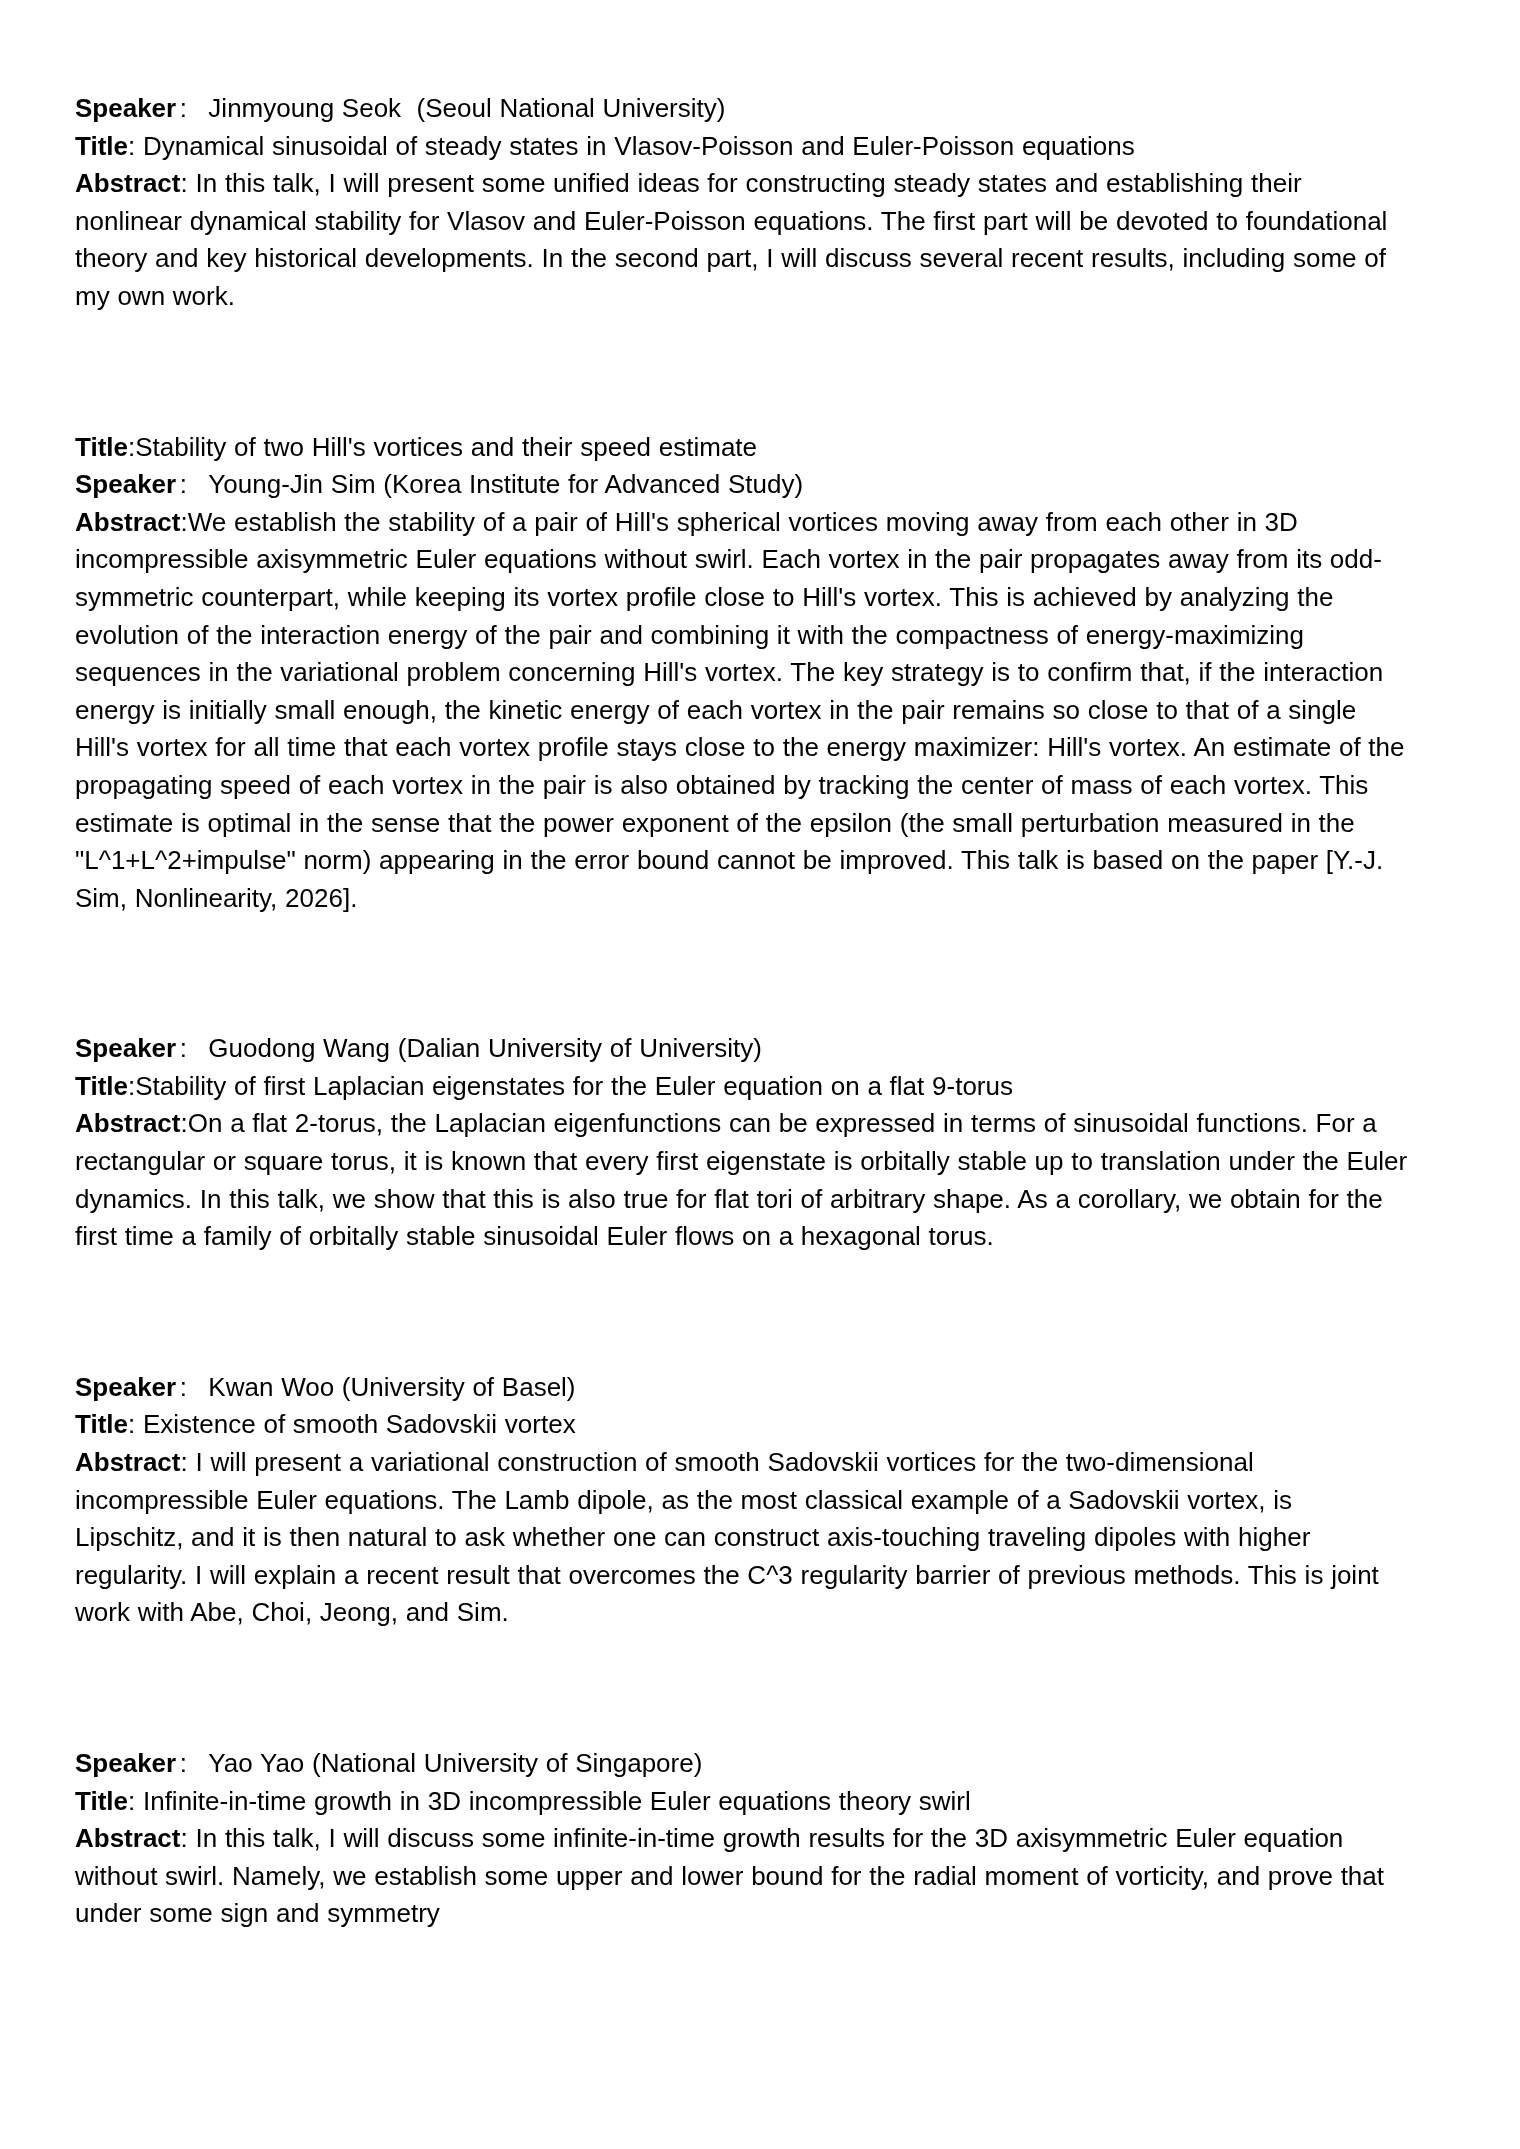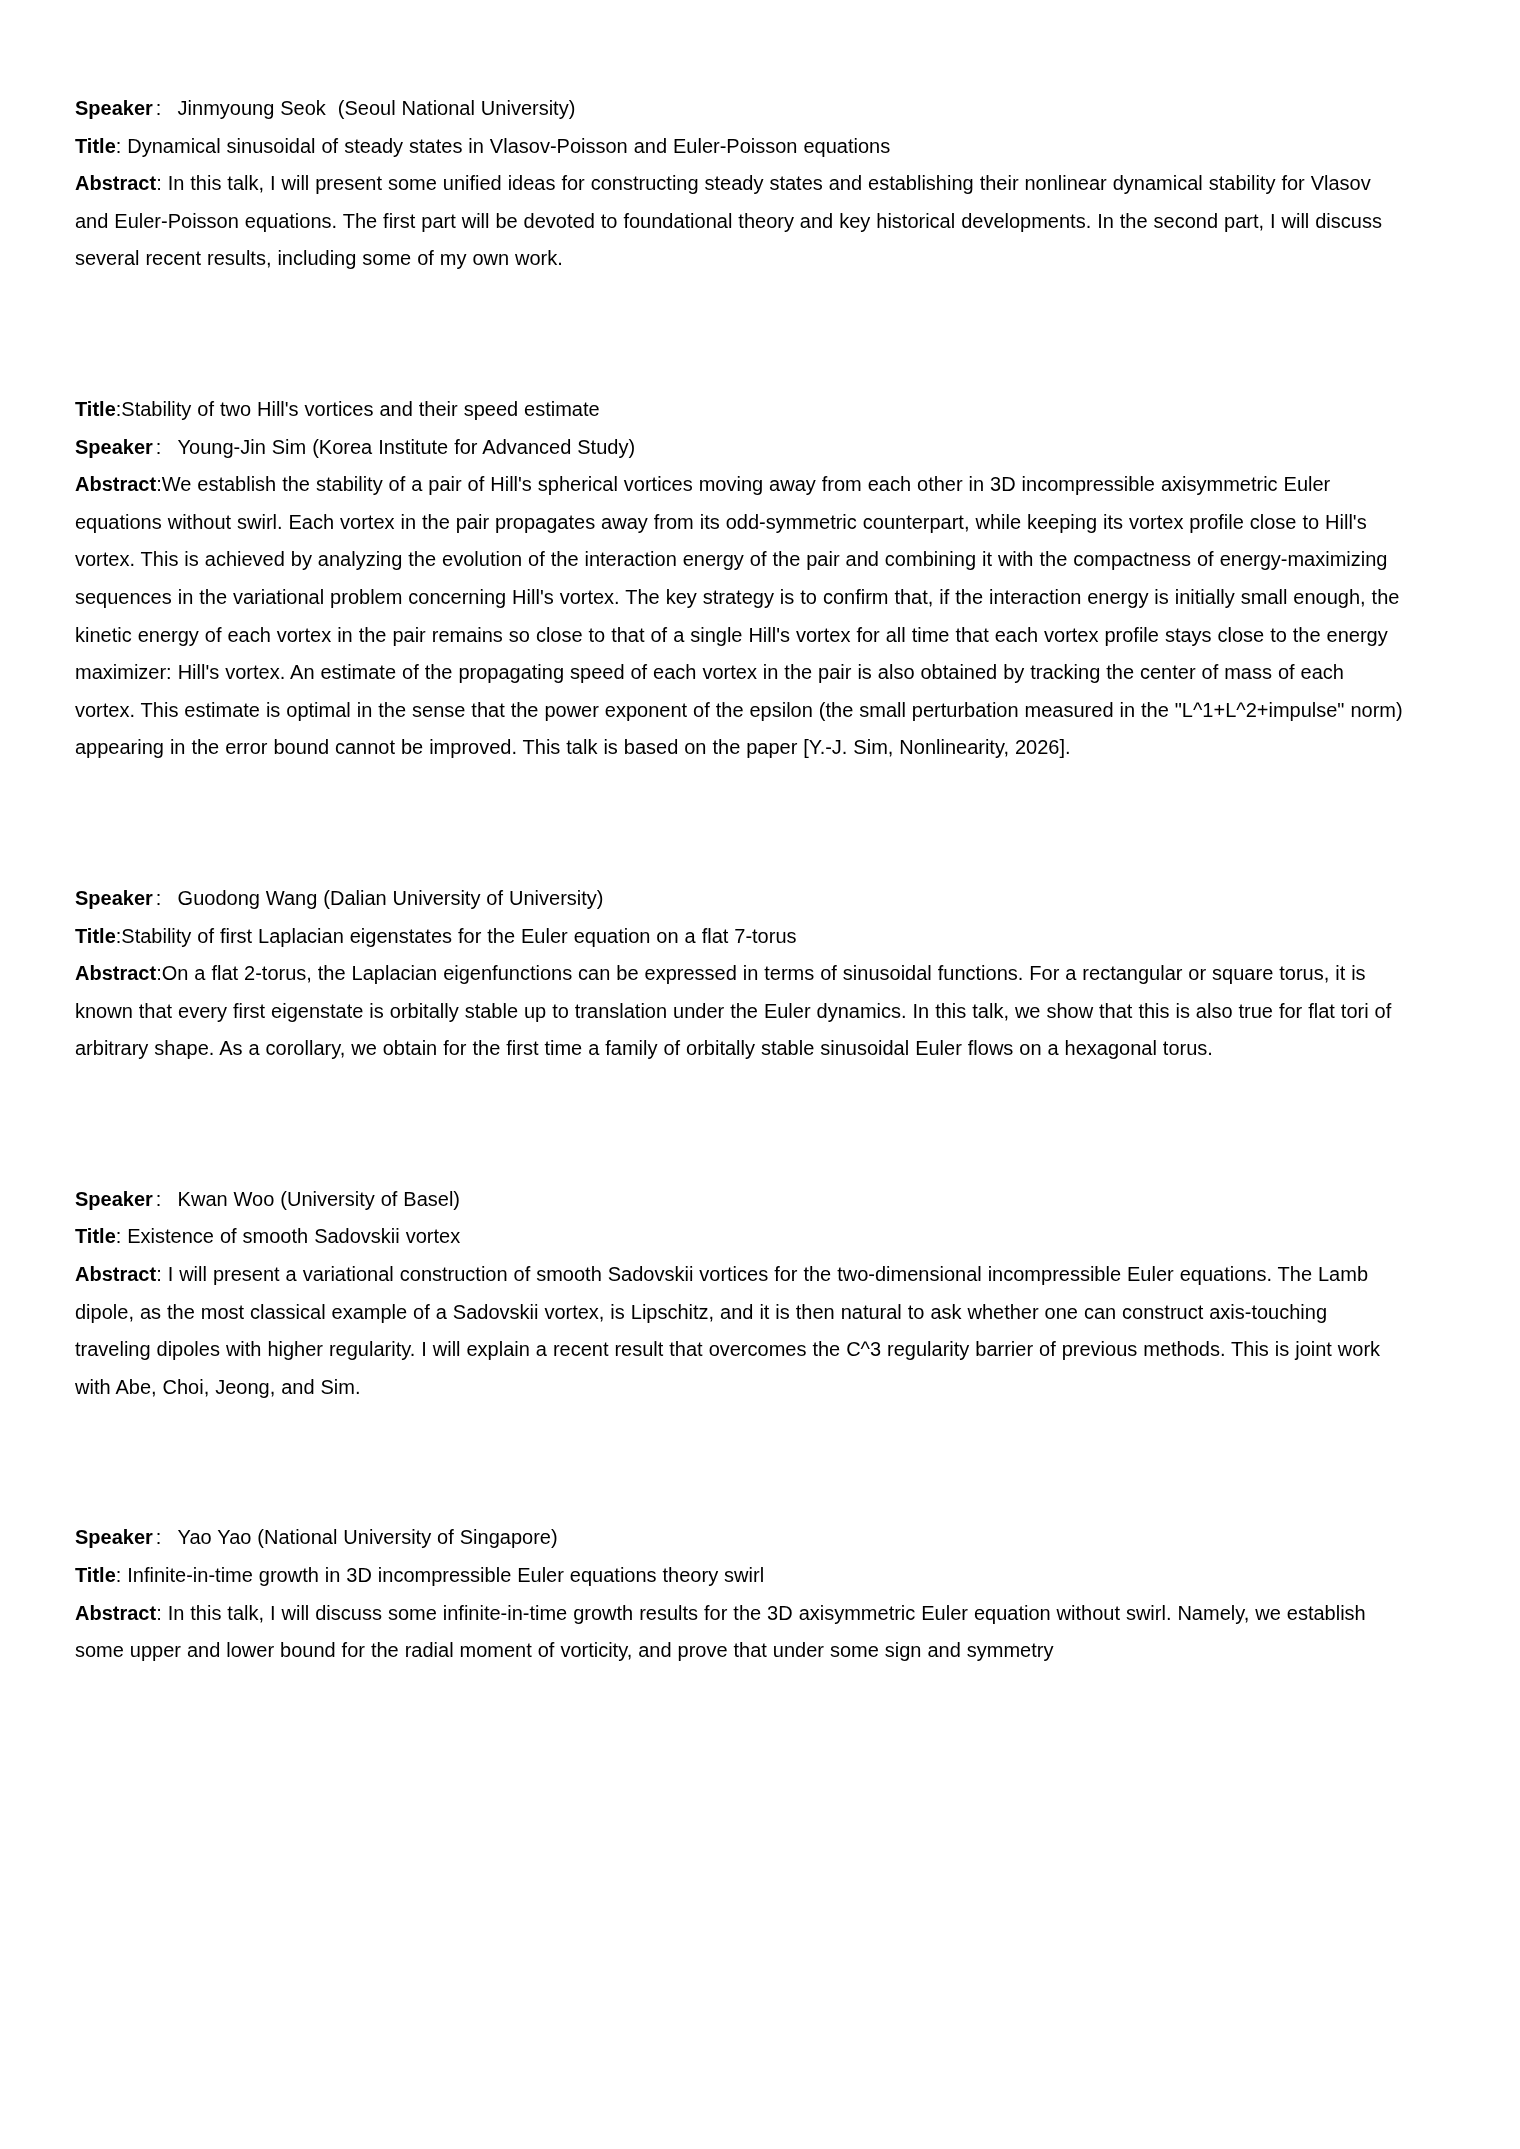--- a/index.html
+++ b/index.html
@@ -22,21 +22,21 @@
     overflow: hidden;
   }
   .talk {
     margin: 0 0 113px 0;
   }
   .talk:last-child {
     margin-bottom: 0;
   }
   .talk p {
     margin: 0;
-    font-size: 20px;
+    font-size: 26px;
     line-height: 37.6px;
     white-space: pre-wrap;
     word-spacing: 0.02em;
   }
   .lbl {
     font-weight: 700;
   }
   .sep-speaker {
     margin: 0 0.82em 0 0.14em;
   }
@@ -53,21 +53,21 @@
   </section>
 
   <section class="talk">
     <p><span class="lbl">Title</span><span>:</span><span>Stability of two Hill's vortices and their speed estimate</span></p>
     <p><span class="lbl">Speaker</span><span class="sep-speaker">:</span><span>Young-Jin Sim (Korea Institute for Advanced Study)</span></p>
     <p><span class="lbl">Abstract</span><span>:</span><span>We establish the stability of a pair of Hill's spherical vortices moving away from each other in 3D incompressible axisymmetric Euler equations without swirl. Each vortex in the pair propagates away from its odd-symmetric counterpart, while keeping its vortex profile close to Hill's vortex. This is achieved by analyzing the evolution of the interaction energy of the pair and combining it with the compactness of energy-maximizing sequences in the variational problem concerning Hill's vortex. The key strategy is to confirm that, if the interaction energy is initially small enough, the kinetic energy of each vortex in the pair remains so close to that of a single Hill's vortex for all time that each vortex profile stays close to the energy maximizer: Hill's vortex. An estimate of the propagating speed of each vortex in the pair is also obtained by tracking the center of mass of each vortex. This estimate is optimal in the sense that the power exponent of the epsilon (the small perturbation measured in the "L^1+L^2+impulse" norm) appearing in the error bound cannot be improved. This talk is based on the paper [Y.-J. Sim, Nonlinearity, 2026].</span></p>
   </section>
 
   <section class="talk">
     <p><span class="lbl">Speaker</span><span class="sep-speaker">:</span><span>Guodong Wang (Dalian University of University)</span></p>
-    <p><span class="lbl">Title</span><span>:</span><span>Stability of first Laplacian eigenstates for the Euler equation on a flat 7-torus</span></p>
+    <p><span class="lbl">Title</span><span>:</span><span>Stability of first Laplacian eigenstates for the Euler equation on a flat 9-torus</span></p>
     <p><span class="lbl">Abstract</span><span>:</span><span>On a flat 2-torus, the Laplacian eigenfunctions can be expressed in terms of sinusoidal functions. For a rectangular or square torus, it is known that every first eigenstate is orbitally stable up to translation under the Euler dynamics. In this talk, we show that this is also true for flat tori of arbitrary shape. As a corollary, we obtain for the first time a family of orbitally stable sinusoidal Euler flows on a hexagonal torus.</span></p>
   </section>
 
   <section class="talk">
     <p><span class="lbl">Speaker</span><span class="sep-speaker">:</span><span>Kwan Woo (University of Basel)</span></p>
     <p><span class="lbl">Title</span><span>: </span><span>Existence of smooth Sadovskii vortex</span></p>
     <p><span class="lbl">Abstract</span><span>: </span><span>I will present a variational construction of smooth Sadovskii vortices for the two-dimensional incompressible Euler equations. The Lamb dipole, as the most classical example of a Sadovskii vortex, is Lipschitz, and it is then natural to ask whether one can construct axis-touching traveling dipoles with higher regularity. I will explain a recent result that overcomes the C^3 regularity barrier of previous methods. This is joint work with Abe, Choi, Jeong, and Sim.</span></p>
   </section>
 
   <section class="talk">

